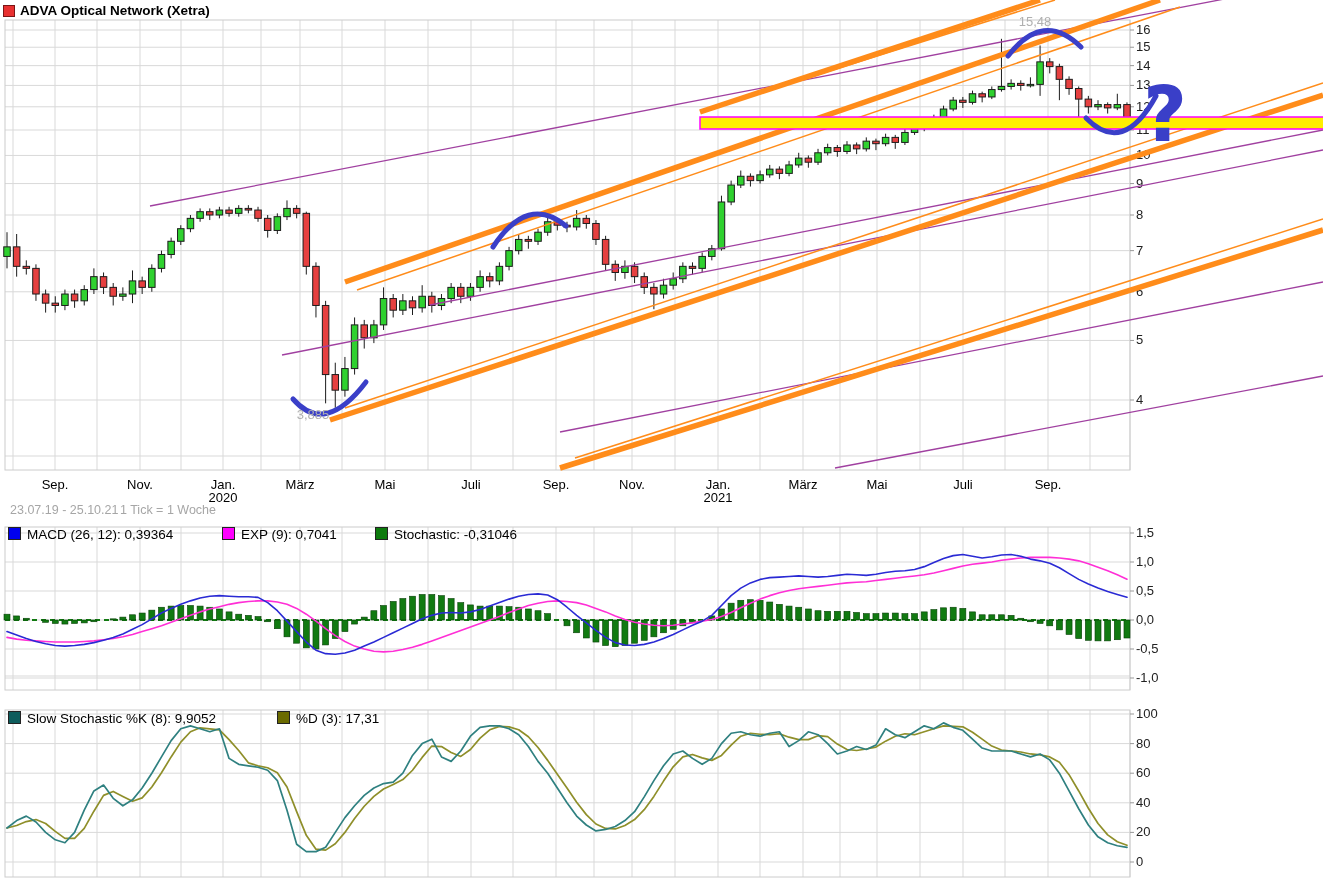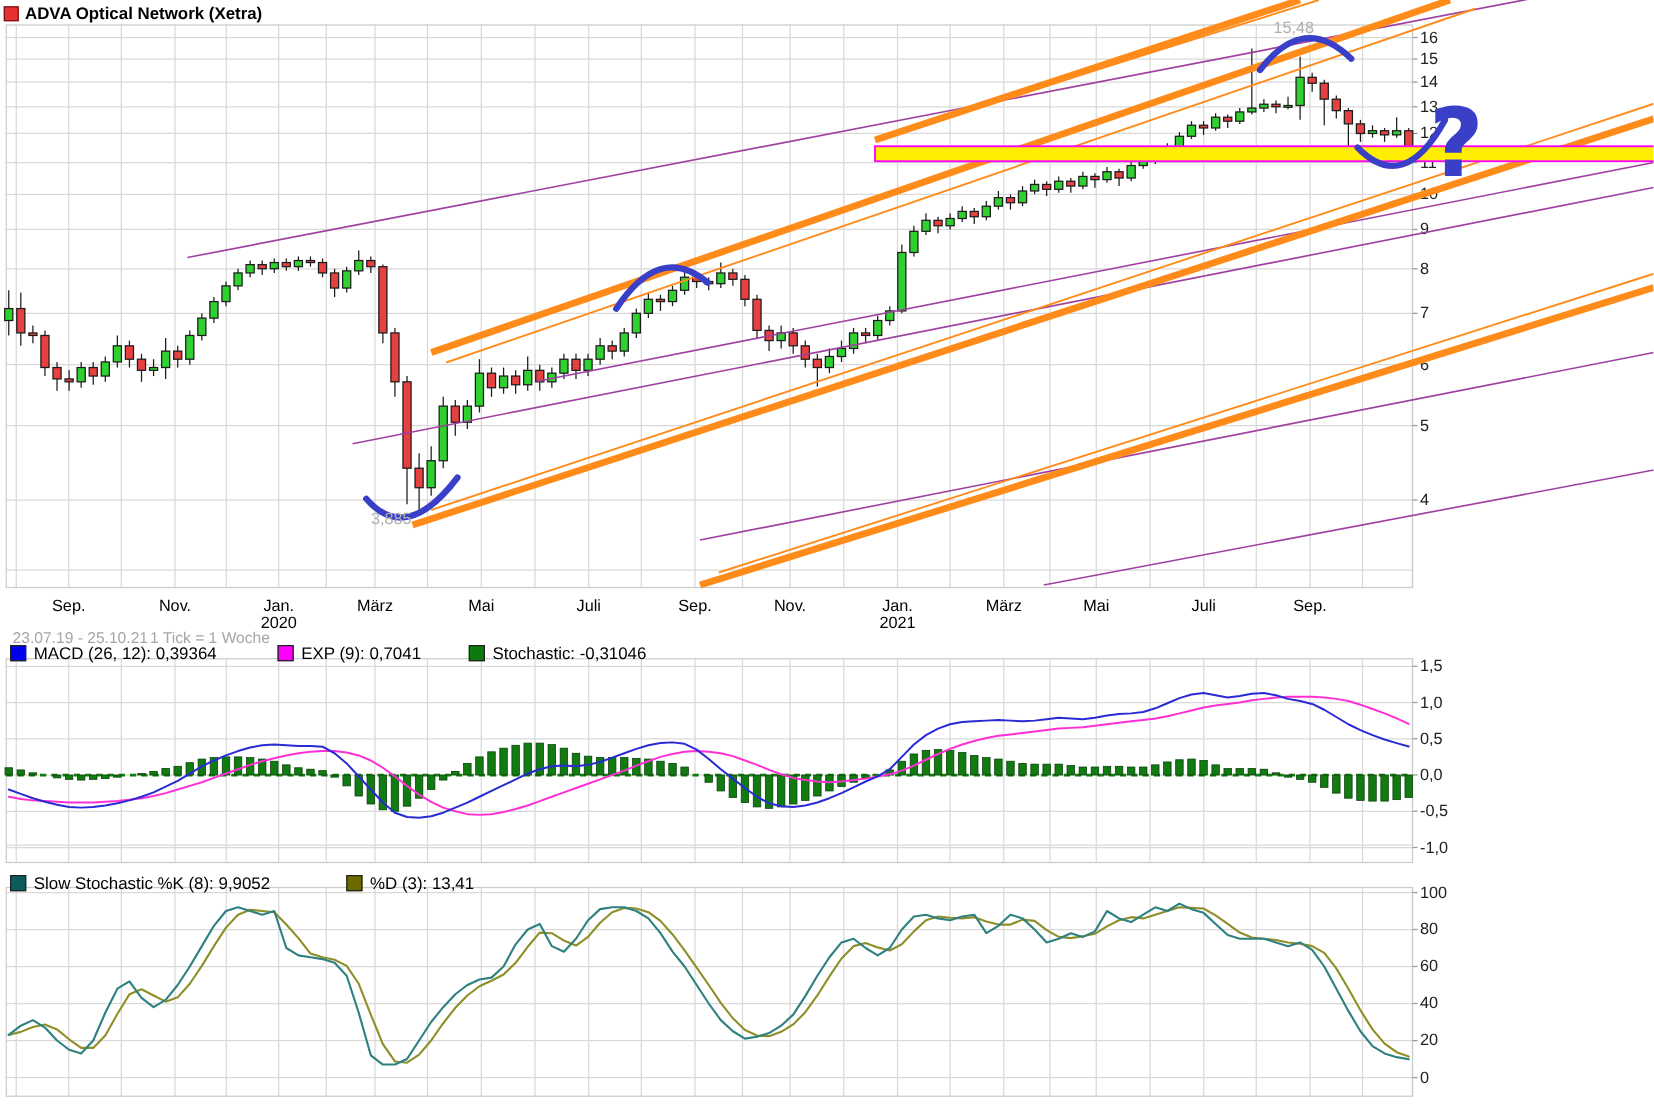--- a/index.html
+++ b/index.html
@@ -3,21 +3,21 @@
 <meta charset="utf-8">
 <style>
   html,body{margin:0;padding:0;background:#fff;}
   .app{position:relative;width:1323px;height:890px;background:#fff;
        font-family:"Liberation Sans",sans-serif;overflow:hidden;}
   .app svg{position:absolute;left:0;top:0;}
   .title-bar{position:absolute;left:3px;top:3px;display:flex;align-items:center;z-index:5;}
   .title-icon{width:10px;height:10px;background:#e83030;border:1.5px solid #7a1515;margin-right:5px;}
   .title-text{font-size:13.5px;font-weight:bold;color:#000;}
   .legend-row{position:absolute;z-index:5;height:16px;}
-  .legend-item{position:absolute;top:4px;display:flex;align-items:center;font-size:13.5px;color:#000;white-space:nowrap;}
+  .legend-item{position:absolute;top:16px;display:flex;font-size:13.5px;color:#000;white-space:nowrap;}
   .swatch{width:11px;height:11px;border:1px solid #222;margin-right:6px;display:inline-block;}
   .sw-macd{background:#0000ee;} .sw-exp{background:#ff00ff;} .sw-div{background:#0c7a0c;}
   .sw-k{background:#0d5c5c;} .sw-d{background:#6b6b00;}
   .footer-note{position:absolute;top:456px;z-index:5;font-size:12.5px;color:#a6a6a6;white-space:nowrap;margin-top:47px;}
 </style>
 </head>
 <body>
 
 <div class="app">
 
@@ -599,16 +599,16 @@
     </span>
   </div>
 
   <div class="legend-row" style="left:0;top:695px">
     <span class="legend-item" style="left:8px">
       <span class="swatch sw-k"></span>
       <span>Slow Stochastic %K (8): 9,9052</span>
     </span>
     <span class="legend-item" style="left:277px">
       <span class="swatch sw-d"></span>
-      <span>%D (3): 13,41</span>
+      <span>%D (3): 17,31</span>
     </span>
   </div>
 </div>
 
 </body></html>

